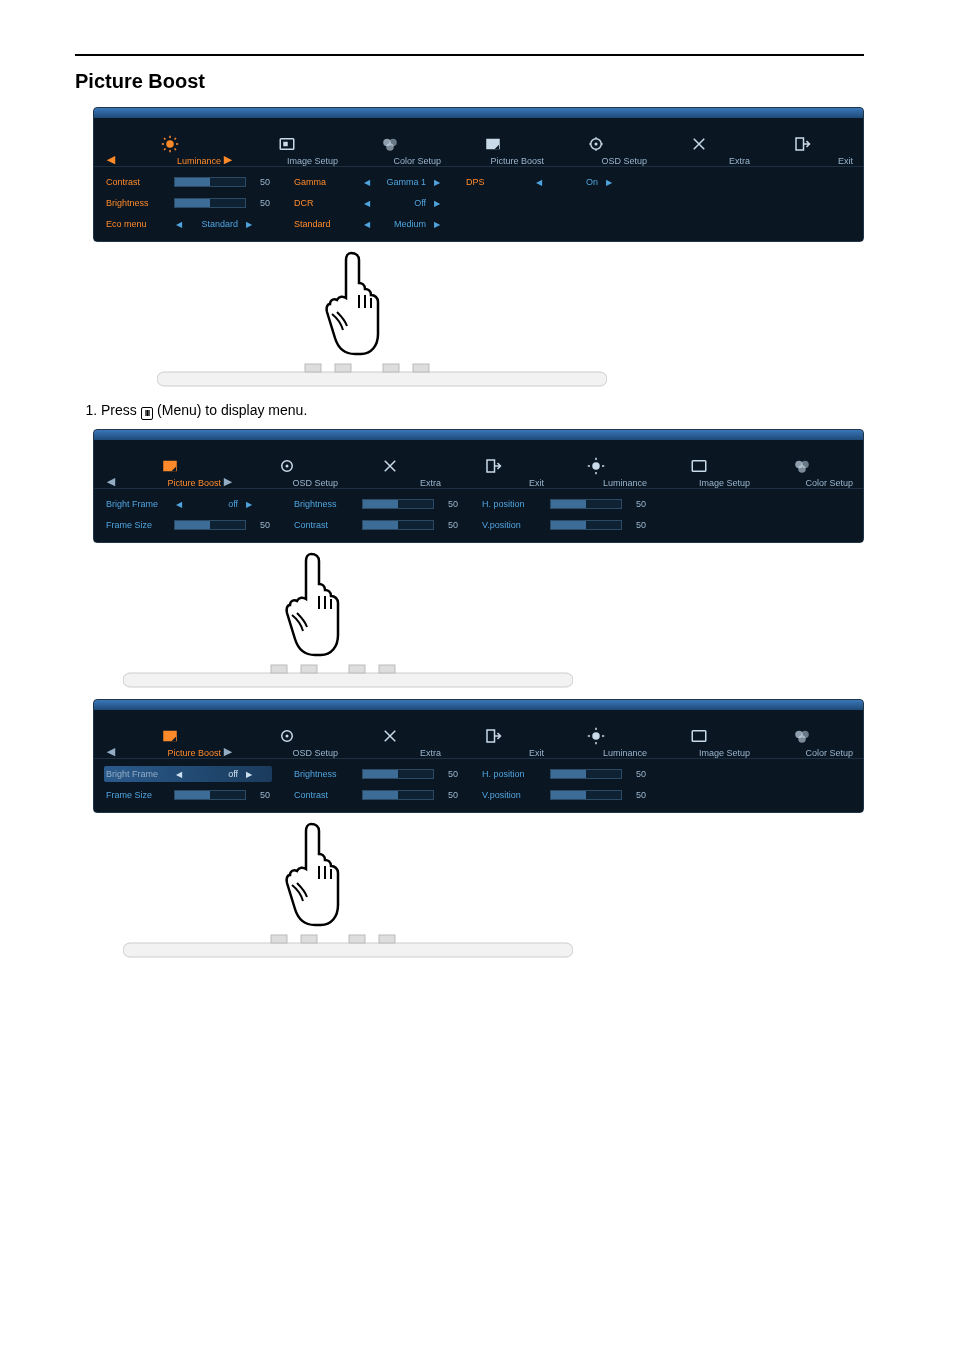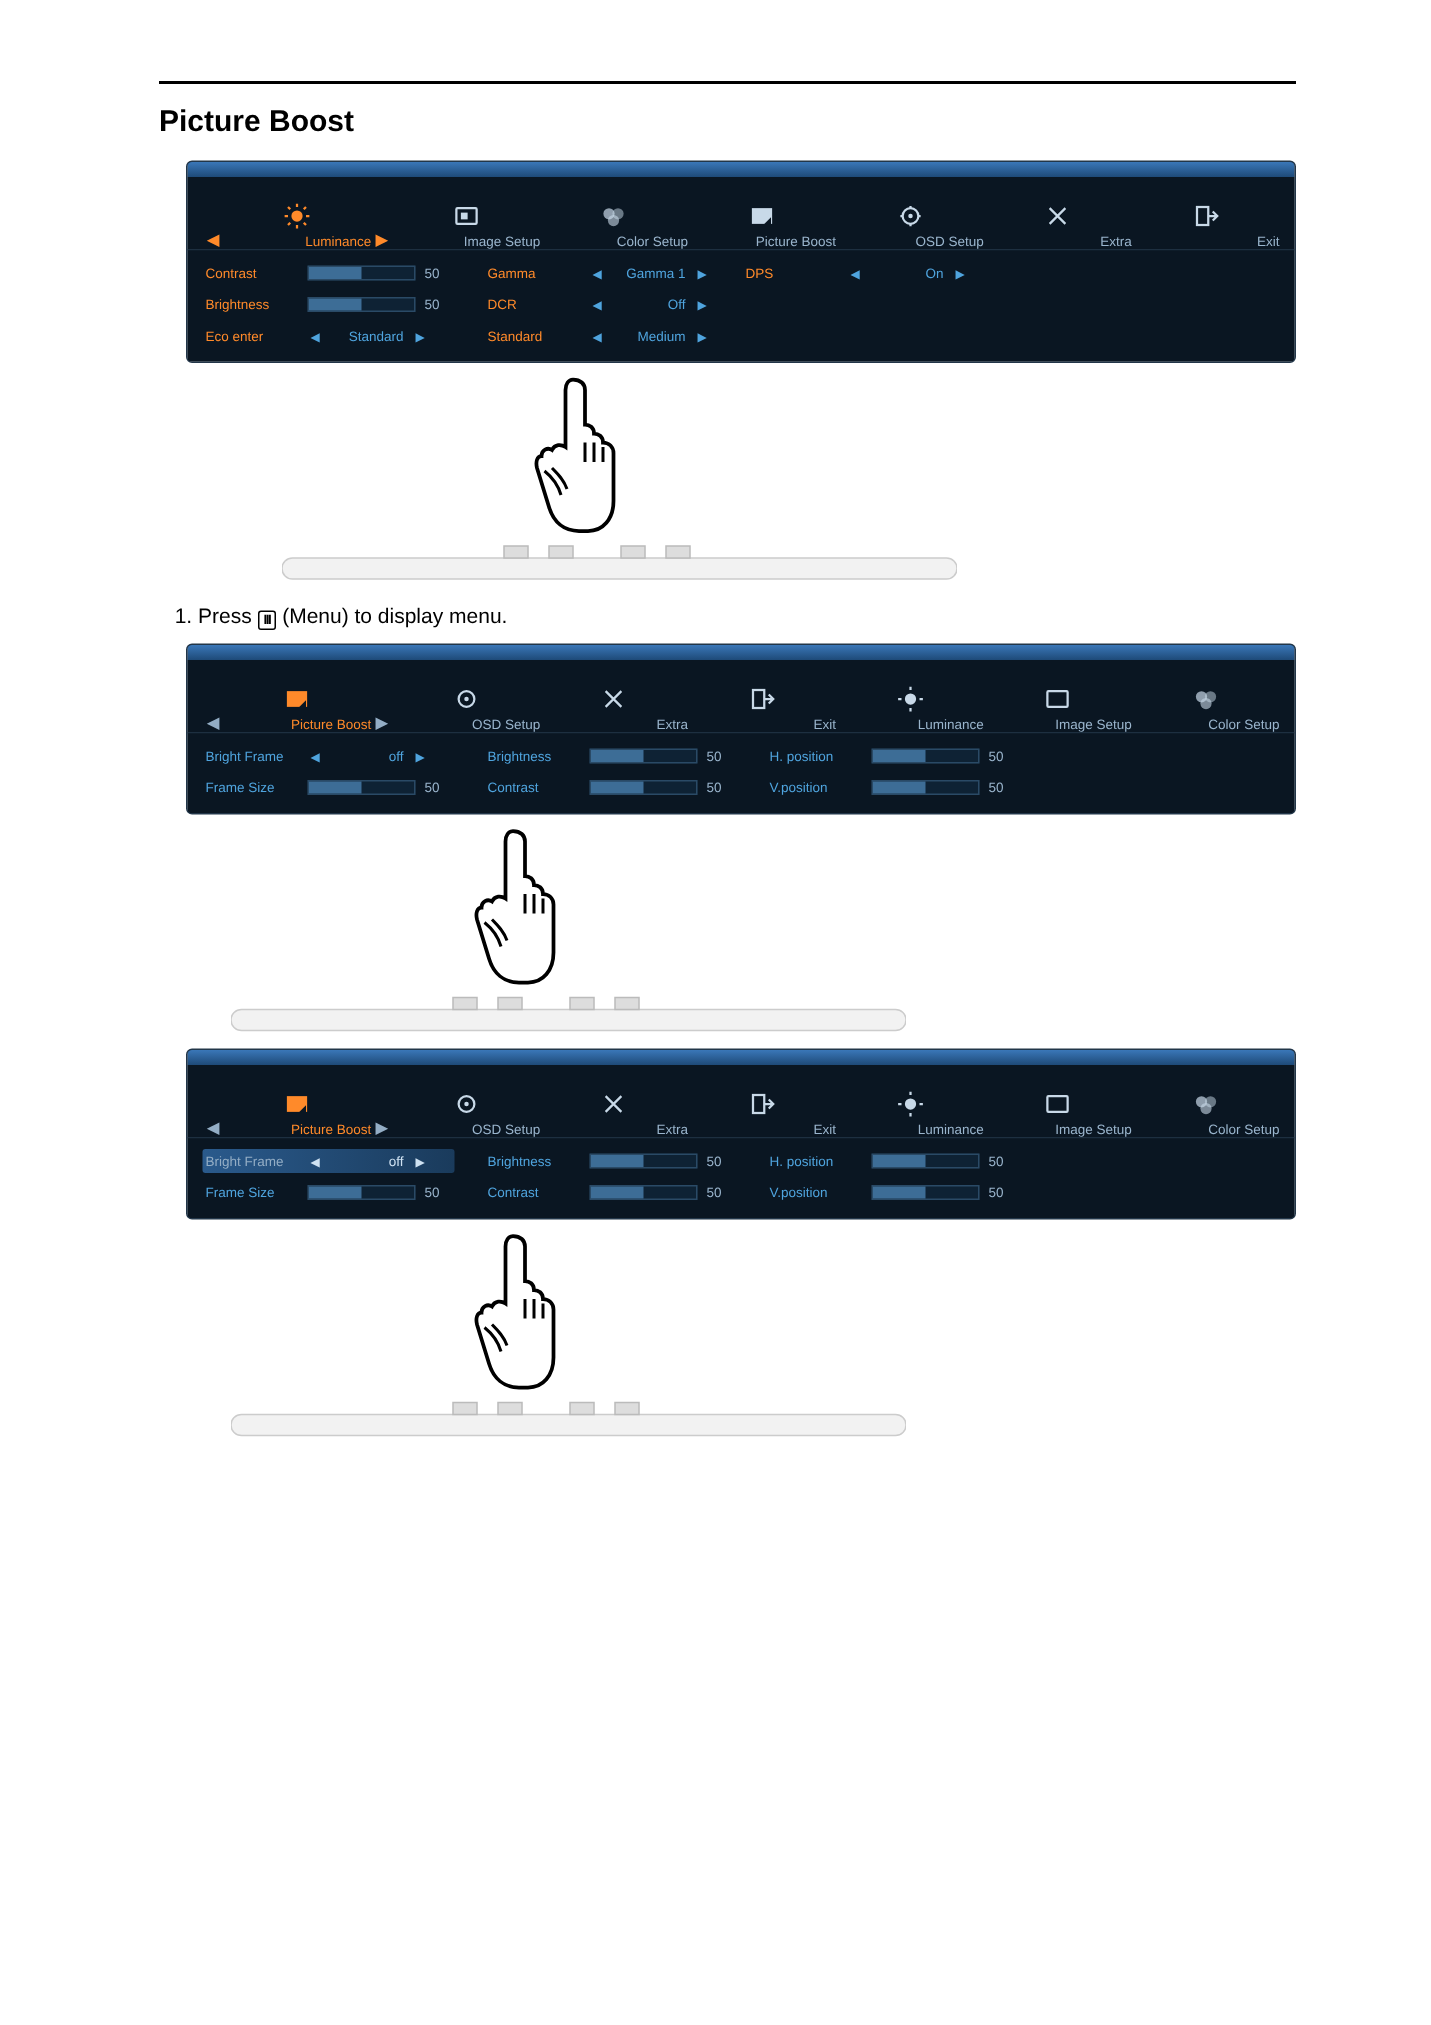--- a/index.html
+++ b/index.html
@@ -4,21 +4,21 @@
 <style>
   body {
     margin: 0;
     padding: 0;
     background: #fff;
     font-family: Arial, Helvetica, sans-serif;
     color: #000;
     width: 954px;
   }
   .page {
-    padding: 54px 90px 40px 106px;
+    padding: 54px 90px 40px 75px;
   }
   .rule {
     border-top: 2px solid #000;
     margin-bottom: 14px;
   }
   h2.section-title {
     font-size: 20px;
     font-weight: bold;
     margin: 0 0 14px 0;
   }
@@ -100,20 +100,21 @@
   }
   .slider .fill {
     position: absolute;
     left: 0; top: 0; bottom: 0;
     background: #3d6d96;
   }
   .val {
     font-size: 9px;
     color: #9ab5cd;
     width: 18px;
+    text-align: right;
   }
   .opt {
     font-size: 9px;
     color: #4fa4de;
     min-width: 48px;
     text-align: right;
   }
   .tri {
     font-size: 8px;
     color: #4fa4de;
@@ -268,21 +269,21 @@
               <span class="val">50</span>
             </div>
           <div class="row">
               <span class="lab orange">Brightness</span>
               <div class="slider">
                 <div class="fill" style="width:50%"></div>
               </div>
               <span class="val">50</span>
             </div>
           <div class="row">
-              <span class="lab orange">Eco enter</span>
+              <span class="lab orange">Eco menu</span>
               <span class="tri">◀</span>
               <span class="opt">Standard</span>
               <span class="tri">▶</span>
             </div>
         </div>
         <div class="spacer"></div>
         <div class="col">
           <div class="row">
               <span class="lab orange">Gamma</span>
               <span class="tri">◀</span>

